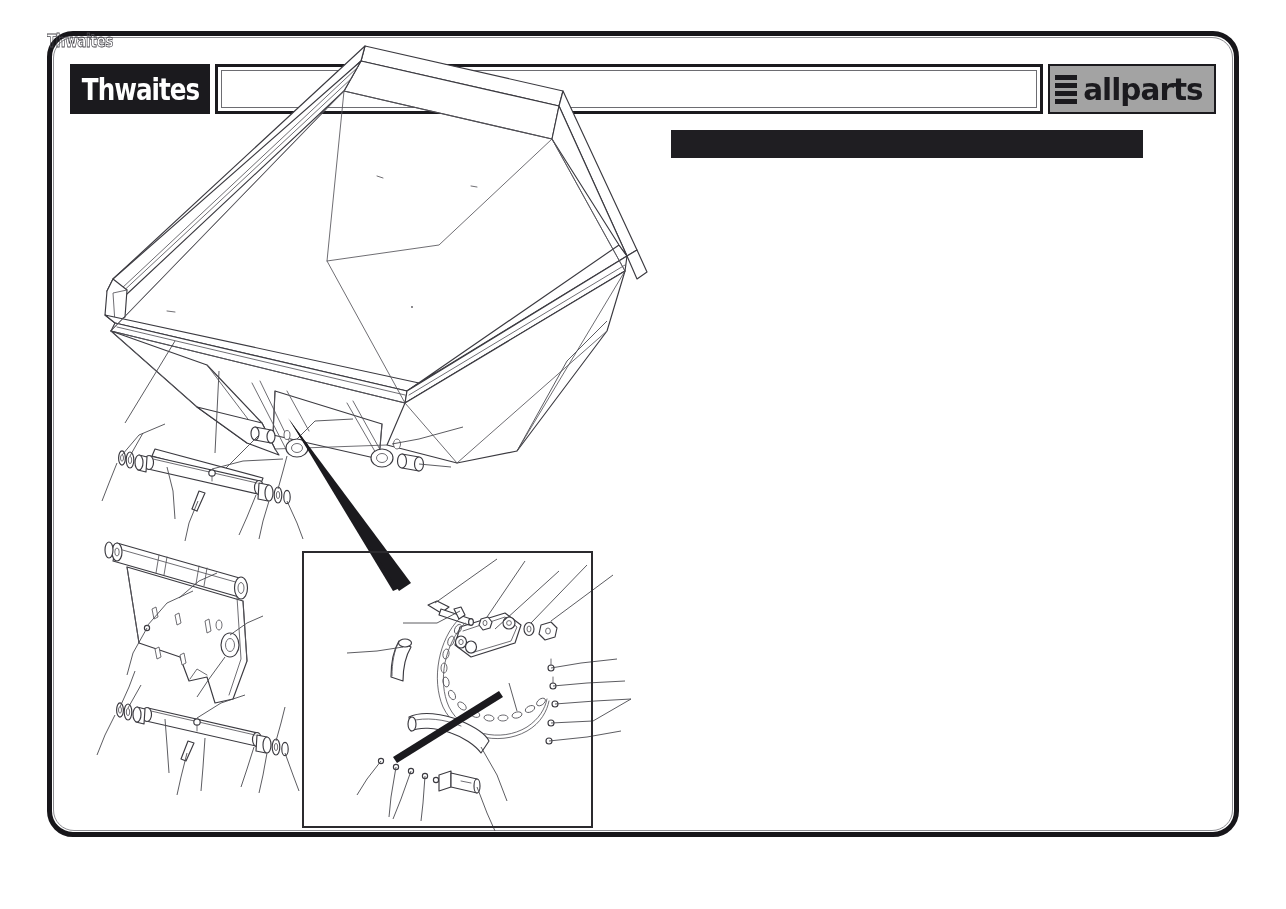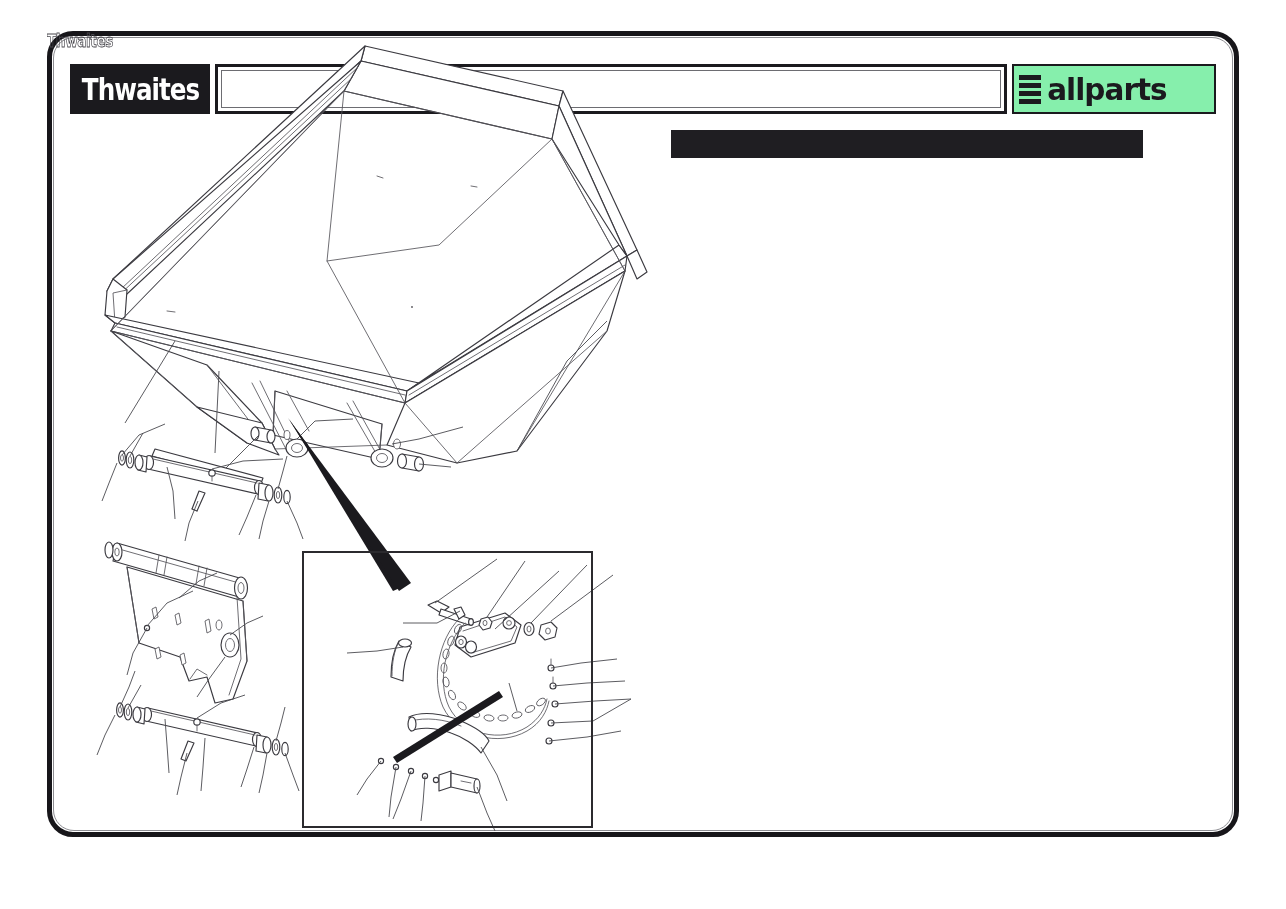--- a/index.html
+++ b/index.html
@@ -92,25 +92,25 @@
     box-sizing: border-box;
   }
   #title-field-value {
     position: relative;
     padding-left: 12px;
     font-size: 17px;
     color: #1b1a1e;
     z-index: 2;
   }
   #allparts-logo {
-    width: 204px;
+    width: 168px;
     flex: none;
     border: 2px solid #1b1a1e;
     box-sizing: border-box;
-    background: #86efac;
+    background: #a3a3a3;
     display: flex;
     align-items: center;
     padding-left: 5px;
   }
   #allparts-mark {
     width: 22px;
     height: 32px;
     flex: none;
     position: relative;
     overflow: hidden;

